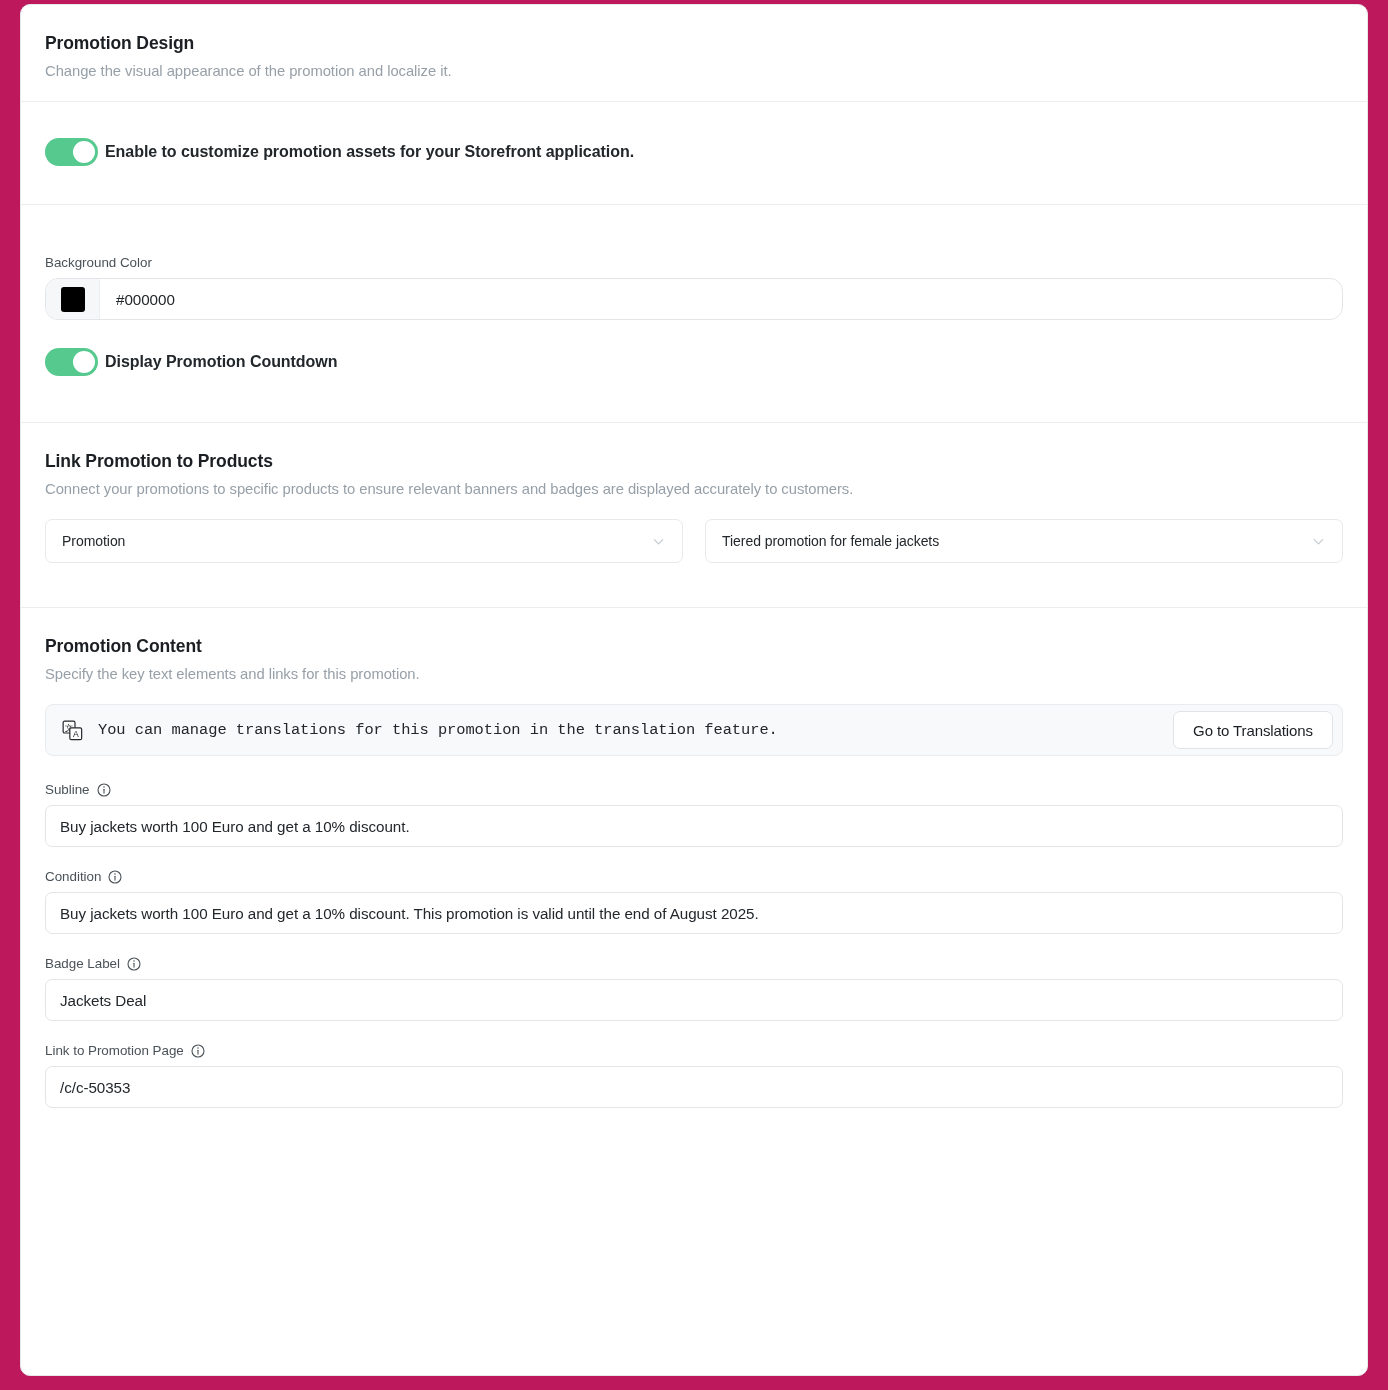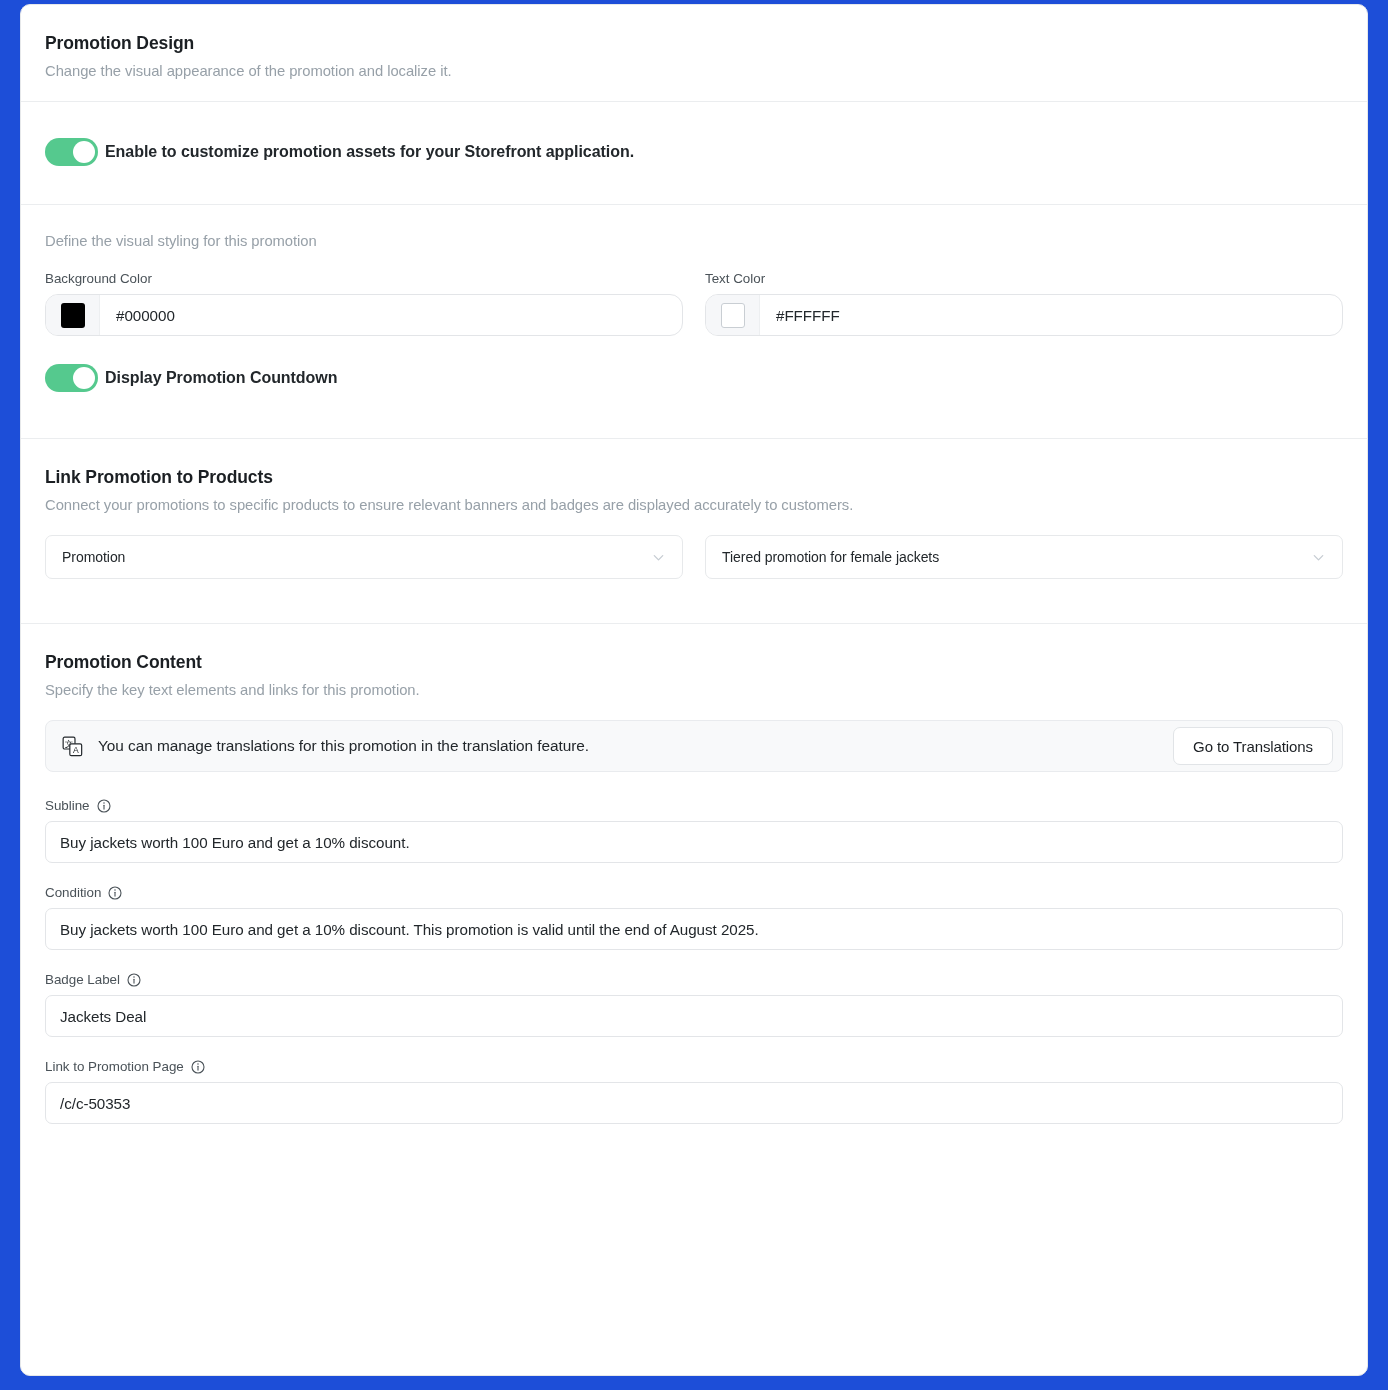--- a/index.html
+++ b/index.html
@@ -9,21 +9,21 @@
     width: 1388px;
     height: 1390px;
     background: #f4f5f6;
     font-family: "Liberation Sans", sans-serif;
     -webkit-font-smoothing: antialiased;
   }
   .page {
     width: 1388px;
     height: 1390px;
     padding: 4px 20px 14px 20px;
-    background: #1d4ed8;
+    background: #be185d;
   }
   .card {
     background: #ffffff;
     border: 1px solid #e6e8ea;
     border-radius: 10px;
     width: 1348px;
     min-height: 1372px;
     overflow: hidden;
   }
   .section-head {
@@ -192,20 +192,21 @@
     padding: 0 9px 0 16px;
     gap: 15px;
   }
   .banner-icon { width: 21px; height: 21px; flex: 0 0 auto; }
   .banner-icon svg { display: block; }
   .banner-text {
     font-size: 15.4px;
     color: #22272b;
     flex: 1 1 auto;
     letter-spacing: -0.05px;
+    font-family: Liberation Mono, monospace;
   }
   .btn-secondary {
     height: 38px;
     border: 1px solid #e1e4e7;
     border-radius: 7px;
     background: #ffffff;
     padding: 0 19px;
     font-size: 15px;
     font-weight: normal;
     color: #1b1f23;
@@ -234,40 +235,30 @@
 
     <div class="toggle-row pad-a">
       <div class="toggle" style="background: rgb(85, 201, 142);">
         <div class="knob"></div>
       </div>
       <div class="toggle-label">Enable to customize promotion assets for your Storefront application.</div>
     </div>
     <div class="divider"></div>
 
     <div class="section-head">
-      <div class="sec-sub">Define the visual styling for this promotion</div>
     </div>
 
     <div class="field-grid">
       <div class="field-col">
         <div class="field-label">Background Color</div>
         <div class="color-input">
           <div class="swatch-btn">
             <div class="swatch" style="background:#000000;"></div>
           </div>
           <div class="color-value">#000000</div>
-        </div>
-      </div>
-      <div class="field-col">
-        <div class="field-label">Text Color</div>
-        <div class="color-input">
-          <div class="swatch-btn">
-            <div class="swatch" style="background:#ffffff;border:1px solid #c9ced3;"></div>
-          </div>
-          <div class="color-value">#FFFFFF</div>
         </div>
       </div>
     </div>
 
     <div class="toggle-row pad-b" style="padding-top:28px;">
       <div class="toggle" style="background: rgb(85, 201, 142);">
         <div class="knob"></div>
       </div>
       <div class="toggle-label">Display Promotion Countdown</div>
     </div>

